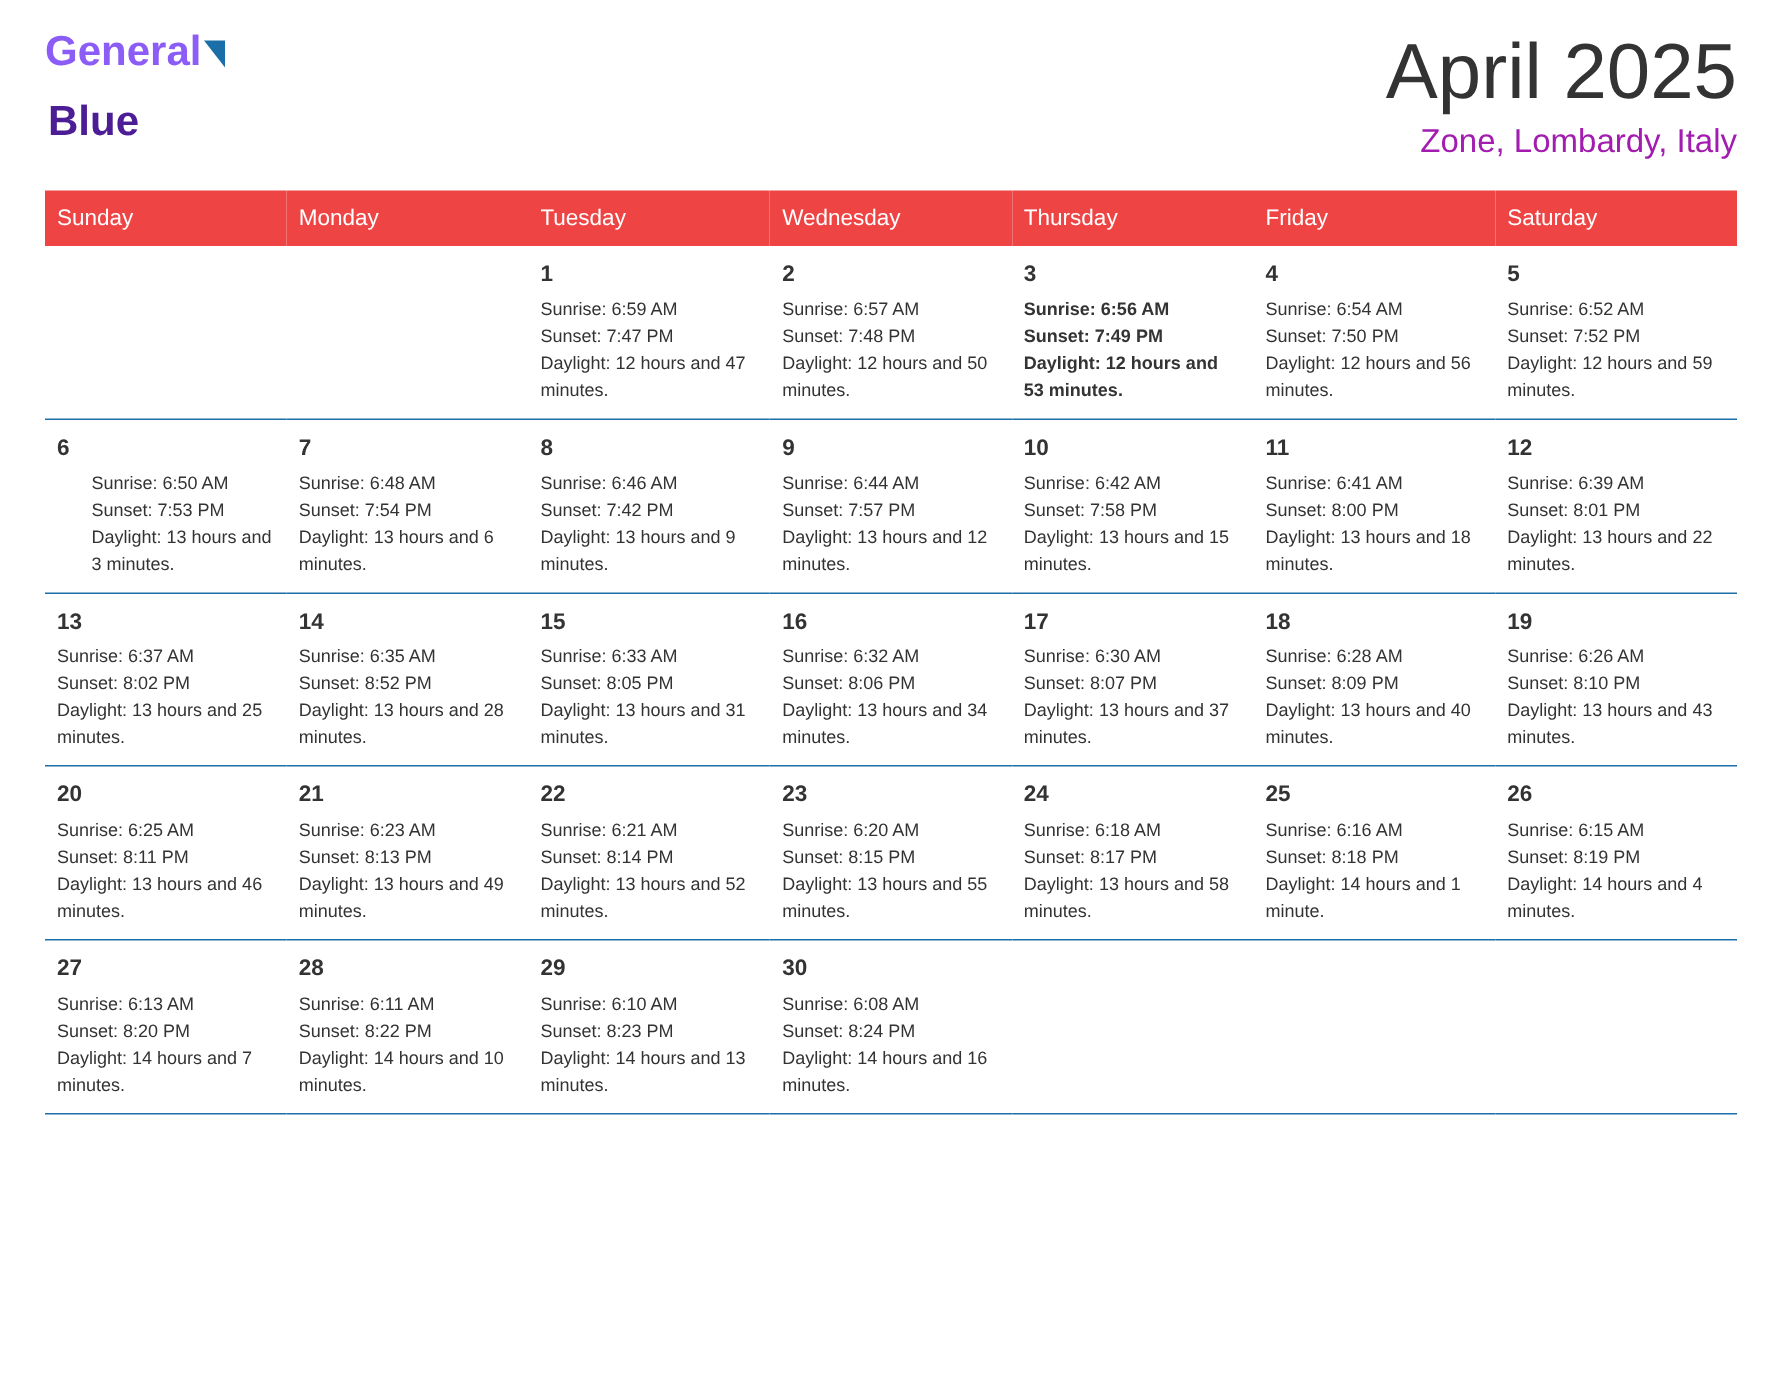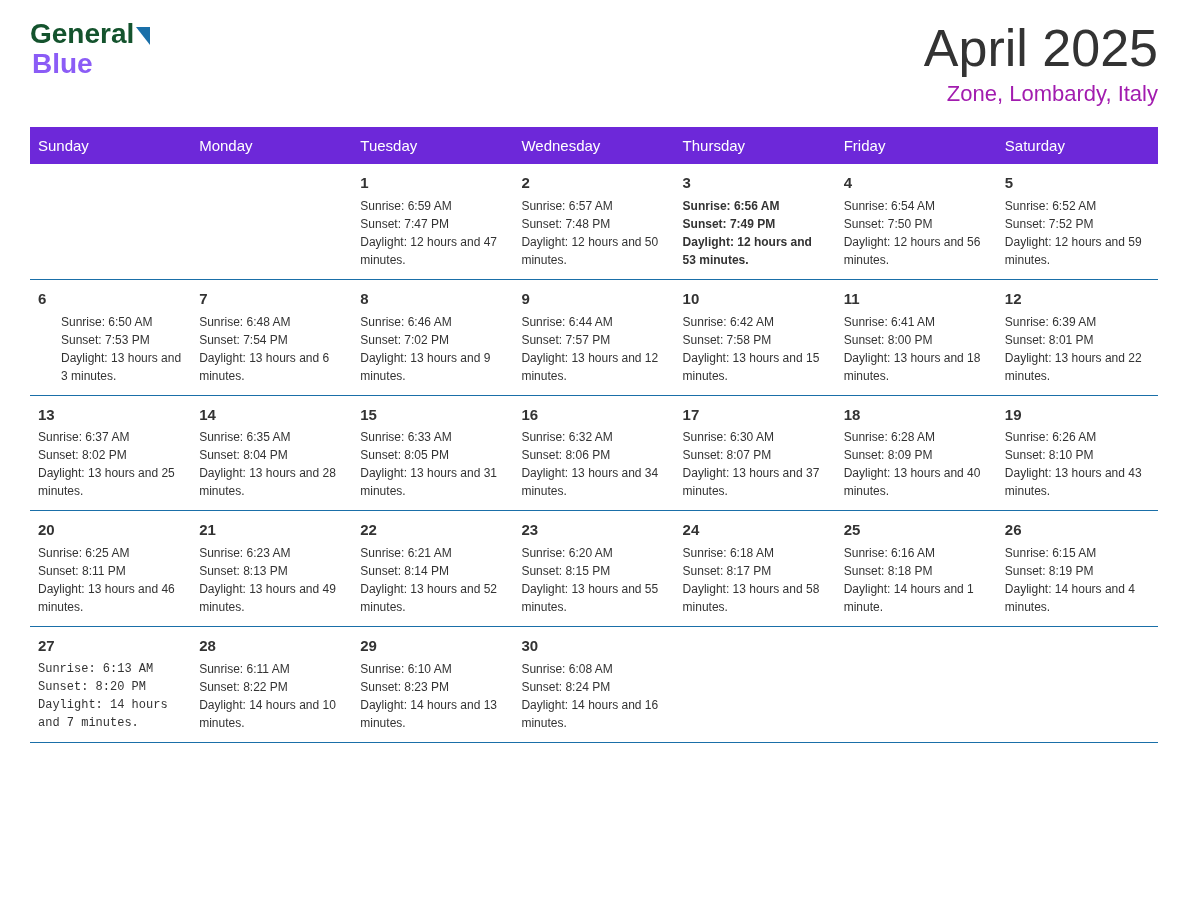--- a/index.html
+++ b/index.html
@@ -23,35 +23,35 @@
       align-items: flex-start;
     }
     .logo-top {
       display: flex;
       align-items: center;
       font-size: 28px;
       font-weight: bold;
       color: #333;
       line-height: 1;
     }
-    .logo-general { color: #14532d; }
+    .logo-general { color: #8b5cf6; }
     .logo-arrow {
       width: 0;
       height: 0;
       border-left: 14px solid transparent;
       border-right: 0px solid transparent;
       border-top: 18px solid #1a6fa8;
       margin-left: 2px;
       margin-top: 4px;
     }
     .logo-blue {
-      color: #8b5cf6;
+      color: #4c1d95;
       font-size: 28px;
       font-weight: bold;
-      margin-top: 0px;
+      margin-top: 17px;
       margin-left: 2px;
     }
     .logo-bottom {
       display: flex;
       align-items: center;
     }
     .title-block {
       text-align: right;
     }
     .title-block h1 {
@@ -65,21 +65,21 @@
       font-weight: normal;
       color: #a21caf;
       margin-top: 4px;
     }
     table {
       width: 100%;
       border-collapse: collapse;
       table-layout: fixed;
     }
     thead tr {
-      background-color: #6d28d9;
+      background-color: #ef4444;
       color: #fff;
     }
     thead th {
       padding: 10px 8px;
       font-size: 15px;
       font-weight: normal;
       text-align: left;
       border: none;
     }
     tbody tr {
@@ -179,21 +179,21 @@
         </td>
         <td>
           <div class="day-num">7</div>
           <div class="day-detail" style="white-space: pre-line;">Sunrise: 6:48 AM
 Sunset: 7:54 PM
 Daylight: 13 hours and 6 minutes.</div>
         </td>
         <td>
           <div class="day-num">8</div>
           <div class="day-detail" style="white-space: pre-line;">Sunrise: 6:46 AM
-Sunset: 7:02 PM
+Sunset: 7:42 PM
 Daylight: 13 hours and 9 minutes.</div>
         </td>
         <td>
           <div class="day-num">9</div>
           <div class="day-detail" style="white-space: pre-line;">Sunrise: 6:44 AM
 Sunset: 7:57 PM
 Daylight: 13 hours and 12 minutes.</div>
         </td>
         <td>
           <div class="day-num">10</div>
@@ -217,21 +217,21 @@
       <tr>
         <td>
           <div class="day-num">13</div>
           <div class="day-detail" style="white-space: pre-line;">Sunrise: 6:37 AM
 Sunset: 8:02 PM
 Daylight: 13 hours and 25 minutes.</div>
         </td>
         <td>
           <div class="day-num">14</div>
           <div class="day-detail" style="white-space: pre-line;">Sunrise: 6:35 AM
-Sunset: 8:04 PM
+Sunset: 8:52 PM
 Daylight: 13 hours and 28 minutes.</div>
         </td>
         <td>
           <div class="day-num">15</div>
           <div class="day-detail" style="white-space: pre-line;">Sunrise: 6:33 AM
 Sunset: 8:05 PM
 Daylight: 13 hours and 31 minutes.</div>
         </td>
         <td>
           <div class="day-num">16</div>
@@ -298,21 +298,21 @@
         <td>
           <div class="day-num">26</div>
           <div class="day-detail" style="white-space: pre-line;">Sunrise: 6:15 AM
 Sunset: 8:19 PM
 Daylight: 14 hours and 4 minutes.</div>
         </td>
       </tr>
       <tr>
         <td>
           <div class="day-num">27</div>
-          <div class="day-detail" style="white-space: pre-line; font-family: Liberation Mono, monospace;">Sunrise: 6:13 AM
+          <div class="day-detail" style="white-space: pre-line;">Sunrise: 6:13 AM
 Sunset: 8:20 PM
 Daylight: 14 hours and 7 minutes.</div>
         </td>
         <td>
           <div class="day-num">28</div>
           <div class="day-detail" style="white-space: pre-line;">Sunrise: 6:11 AM
 Sunset: 8:22 PM
 Daylight: 14 hours and 10 minutes.</div>
         </td>
         <td>

